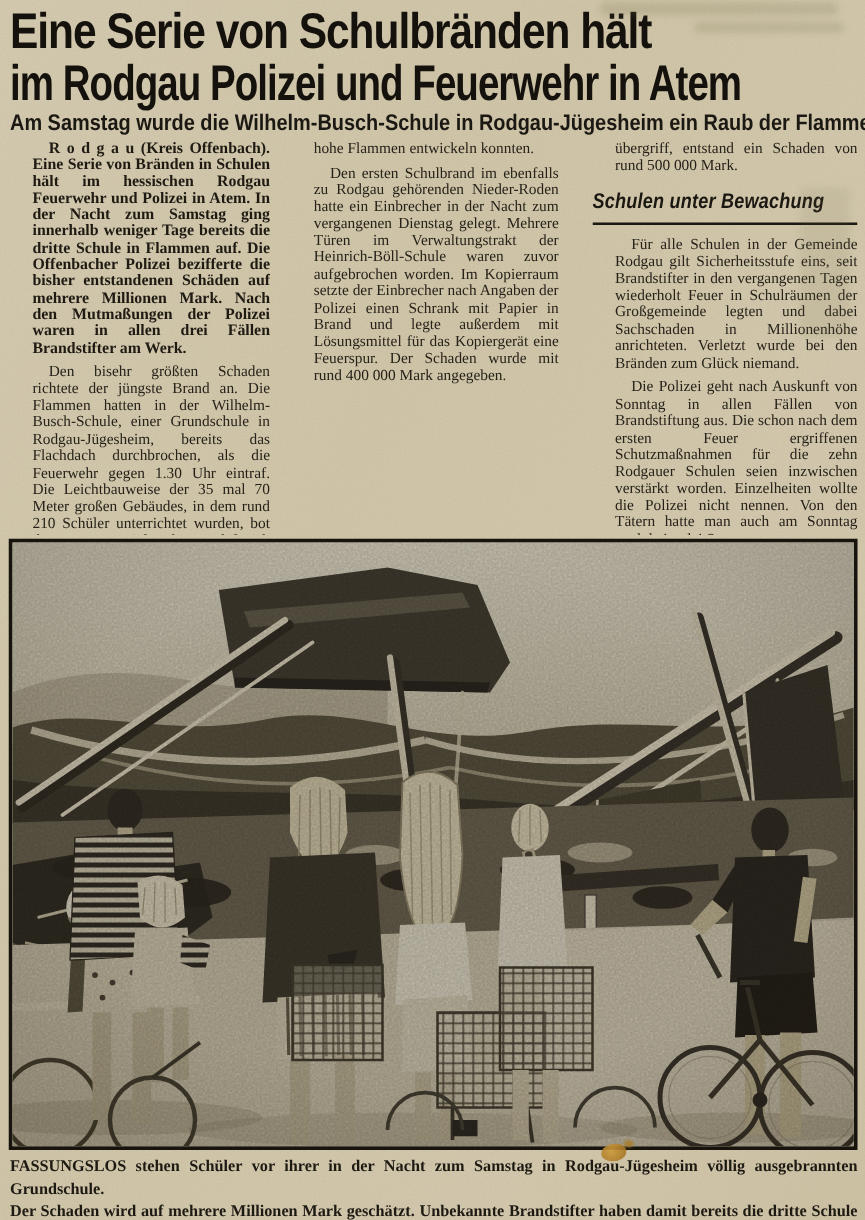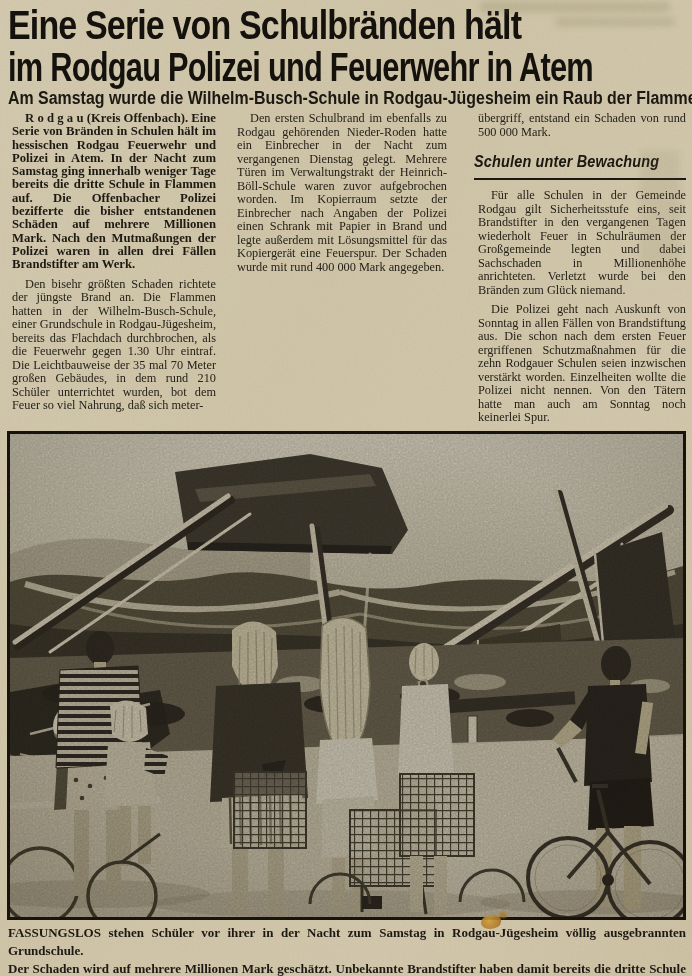--- a/index.html
+++ b/index.html
@@ -16,21 +16,21 @@
   .hl-1{transform:scaleX(.85);}
   .hl-2{transform:scaleX(.77);}
   .subheadline{position:absolute;top:88px;left:8px;width:680px;
     font-family:"Liberation Sans",sans-serif;font-weight:bold;font-size:18px;line-height:20px;
     white-space:nowrap;transform:scaleX(.885);transform-origin:0 50%;color:#1d1a14;}
   
   .col{position:absolute;top:112px;height:316px;overflow:hidden;}
   .col-1{left:8px;width:208px;}
   .col-2{left:233px;width:214px;}
   .col-3{left:474px;width:212px;}
-  .col p{margin:0 0 6px 4px;font-size:12.3px;line-height:13.5px;text-align:justify;
+  .col p{margin:0 0 6px 18px;font-size:12.3px;line-height:13.5px;text-align:justify;
     text-indent:13px;color:#28241b;}
   .col p.noindent{text-indent:0;}
   .col p.lead{font-weight:bold;font-size:12.7px;line-height:13.3px;color:#201c14;}
   .colhead{margin:7px 0 9px 0;border-bottom:2px solid #1c1812;padding-bottom:5px;color:#1c1812;font-style:italic;}
   .colhead span{display:inline-block;font-family:"Liberation Sans",sans-serif;font-weight:bold;
     font-size:17px;letter-spacing:.2px;white-space:nowrap;transform:scaleX(.85);transform-origin:0 50%;}
   
   .photo{position:absolute;top:431px;left:7px;width:679px;height:489px;margin:0;
     border:3px solid #18140e;box-sizing:border-box;background:#c9c1ab;}
   .photo svg{display:block;width:100%;height:100%;}
@@ -61,20 +61,21 @@
     <div class="hl-line hl-2">im Rodgau Polizei und Feuerwehr in Atem</div>
   </h1>
   <div class="subheadline">Am Samstag wurde die Wilhelm-Busch-Schule in Rodgau-Jügesheim ein Raub der Flammen</div>
 
   <div class="col col-1">
     <p class="lead">R o d g a u  (Kreis Offenbach). Eine Serie von Bränden in Schulen hält im hessischen Rodgau Feuerwehr und Polizei in Atem. In der Nacht zum Samstag ging innerhalb weniger Tage bereits die dritte Schule in Flammen auf. Die Offenbacher Polizei bezifferte die bisher entstandenen Schäden auf mehrere Millionen Mark. Nach den Mutmaßungen der Polizei waren in allen drei Fällen Brandstifter am Werk.</p>
     <p>Den bisehr größten Schaden richtete der jüngste Brand an. Die Flammen hatten in der Wilhelm-Busch-Schule, einer Grundschule in Rodgau-Jügesheim, bereits das Flachdach durchbrochen, als die Feuerwehr gegen 1.30 Uhr eintraf. Die Leichtbauweise der 35 mal 70 Meter großen Gebäudes, in dem rund 210 Schüler unterrichtet wurden, bot dem Feuer so viel Nahrung, daß sich meter-</p>
   </div>
 
   <div class="col col-2">
+    <p class="noindent">hohe Flammen entwickeln konnten.</p>
     <p>Den ersten Schulbrand im ebenfalls zu Rodgau gehörenden Nieder-Roden hatte ein Einbrecher in der Nacht zum vergangenen Dienstag gelegt. Mehrere Türen im Verwaltungstrakt der Heinrich-Böll-Schule waren zuvor aufgebrochen worden. Im Kopierraum setzte der Einbrecher nach Angaben der Polizei einen Schrank mit Papier in Brand und legte außerdem mit Lösungsmittel für das Kopiergerät eine Feuerspur. Der Schaden wurde mit rund 400 000 Mark angegeben.</p>
   </div>
 
   <div class="col col-3">
     <p class="noindent">übergriff, entstand ein Schaden von rund 500 000 Mark.</p>
     <h2 class="colhead">
       <span>Schulen unter Bewachung</span>
     </h2>
     <p>Für alle Schulen in der Gemeinde Rodgau gilt Sicherheitsstufe eins, seit Brandstifter in den vergangenen Tagen wiederholt Feuer in Schulräumen der Großgemeinde legten und dabei Sachschaden in Millionenhöhe anrichteten. Verletzt wurde bei den Bränden zum Glück niemand.</p>
     <p>Die Polizei geht nach Auskunft von Sonntag in allen Fällen von Brandstiftung aus. Die schon nach dem ersten Feuer ergriffenen Schutzmaßnahmen für die zehn Rodgauer Schulen seien inzwischen verstärkt worden. Einzelheiten wollte die Polizei nicht nennen. Von den Tätern hatte man auch am Sonntag noch keinerlei Spur.</p>

